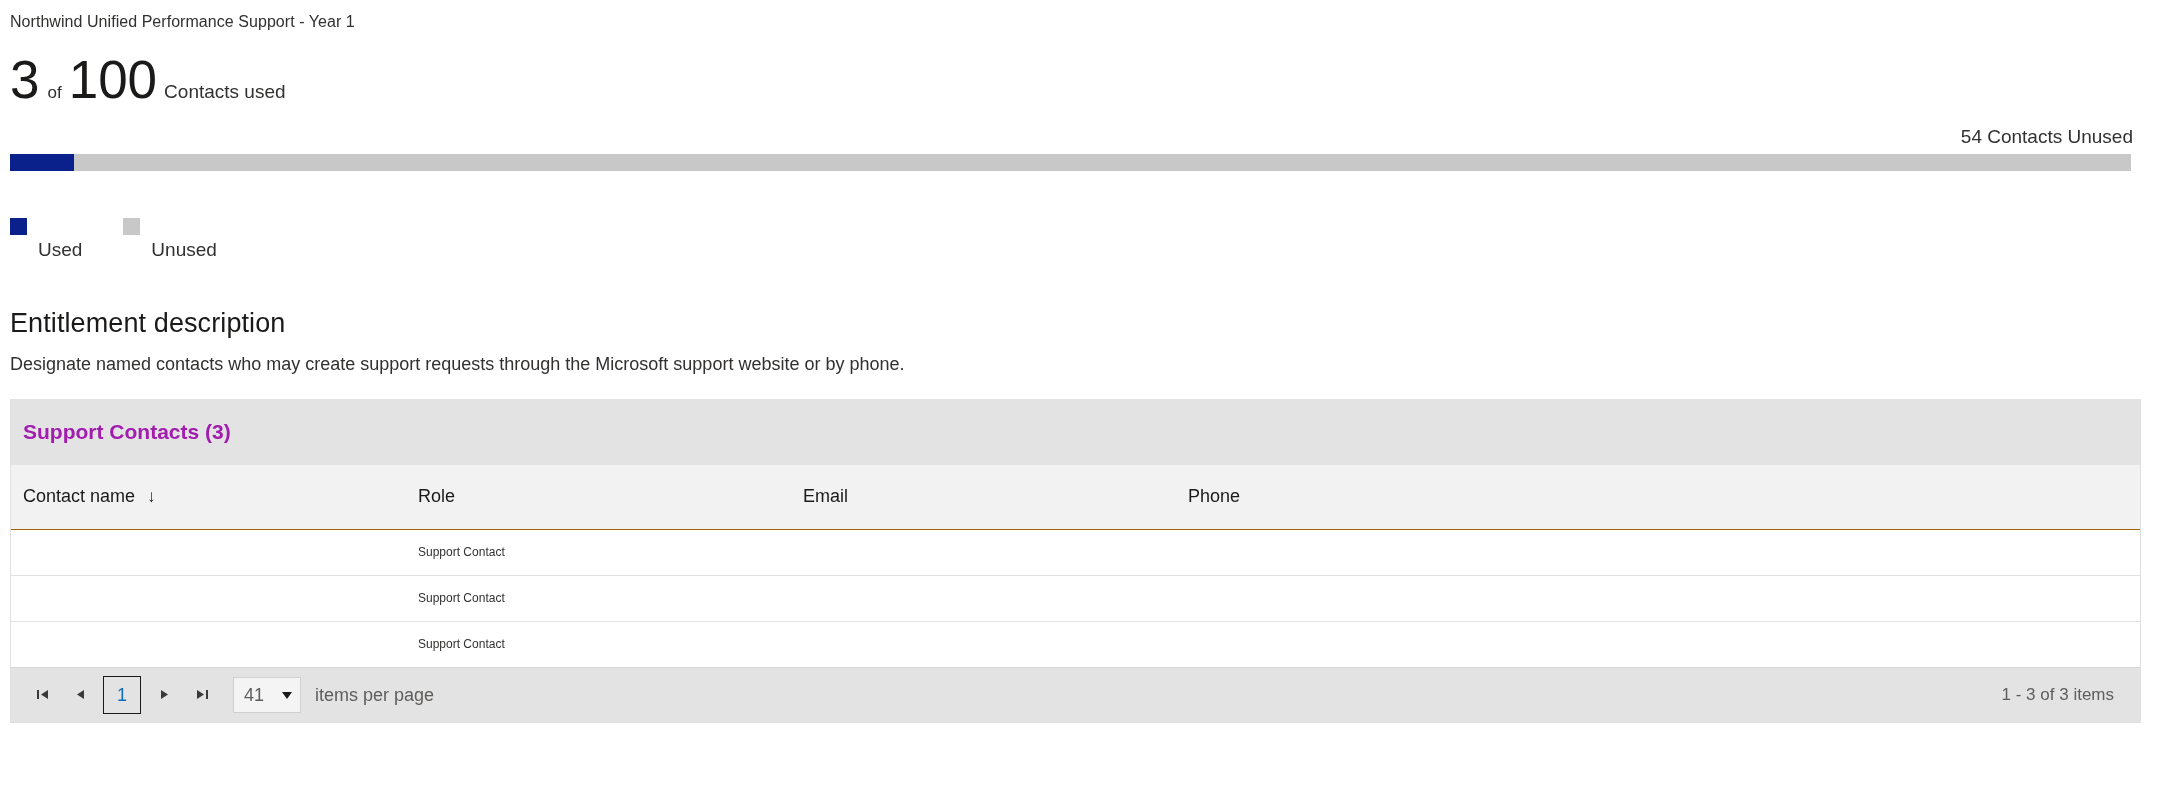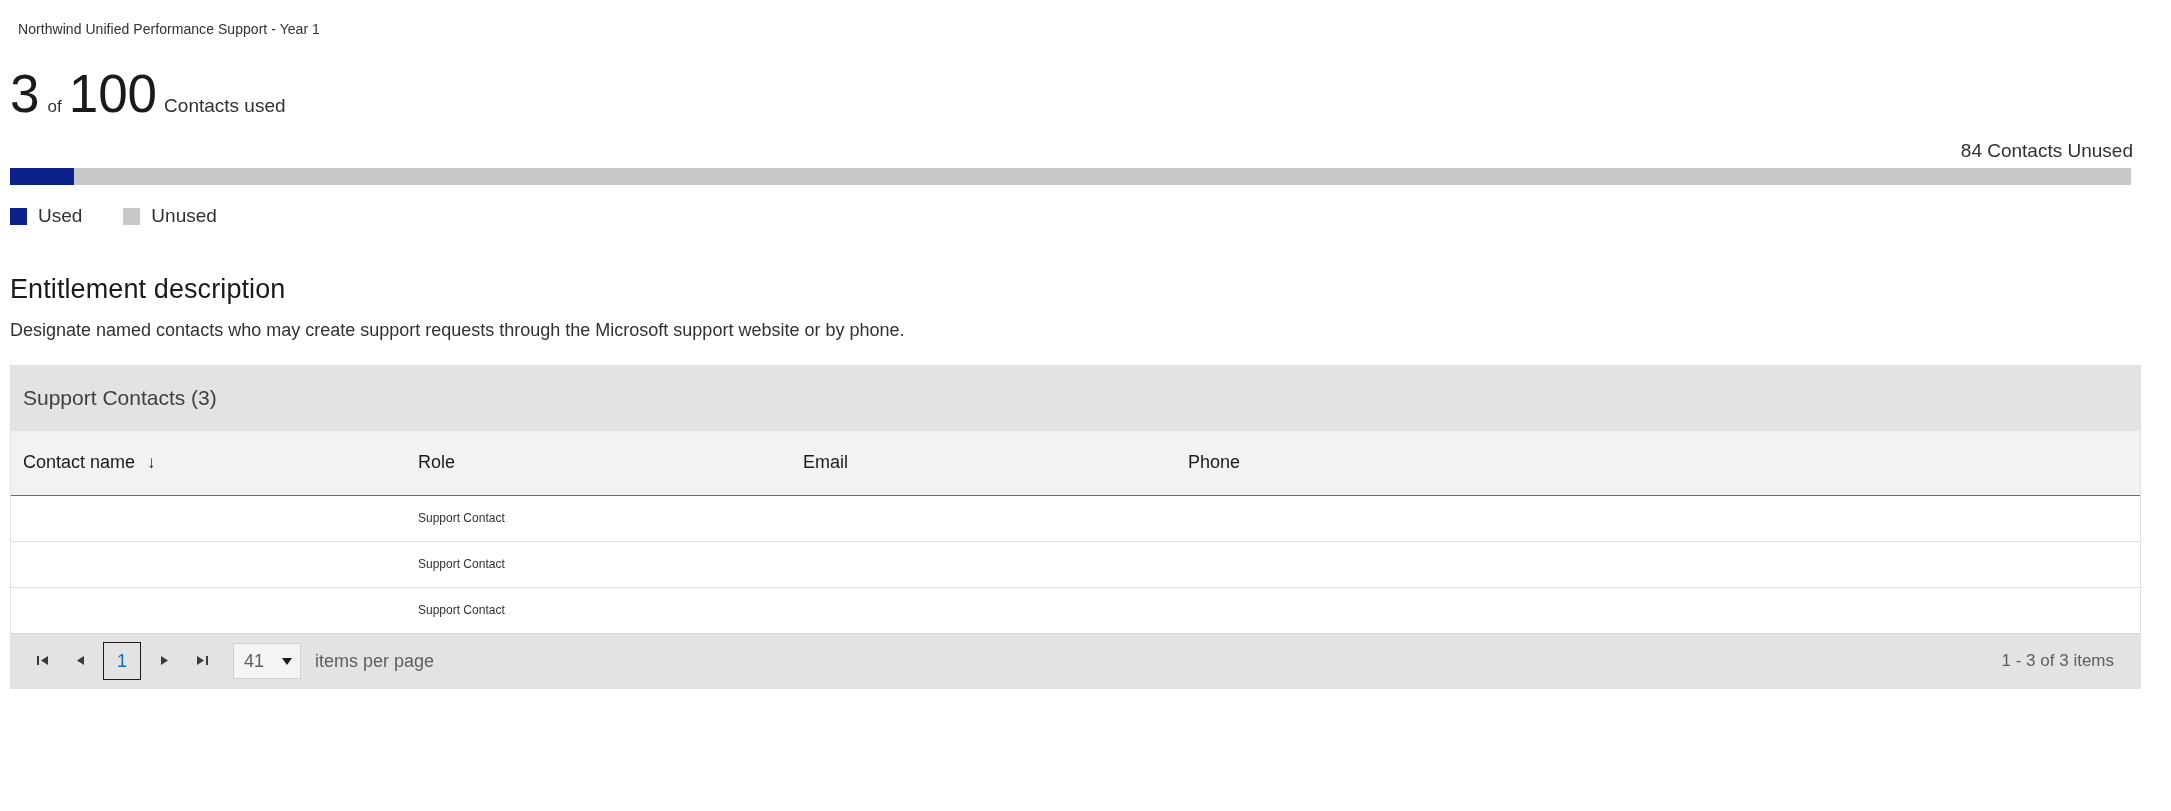--- a/index.html
+++ b/index.html
@@ -28,24 +28,24 @@
   .page-title {
     font-size: 30px;
     font-weight: 400;
     line-height: 1.1;
     color: #1b1a19;
     margin: 0;
     padding-top: 12px;
     letter-spacing: 0.1px;
   }
   .page-subtitle {
-    font-size: 14px;
-    font-weight: 400;
-    color: #323130;
-    margin: 8px;
+    font-size: 16px;
+    font-weight: 400;
+    color: #323130;
+    margin: 0;
     padding-top: 13px;
     letter-spacing: 0.05px;
   }
 
   
   .usage-line {
     display: flex;
     align-items: baseline;
     padding-top: 22px;
     white-space: nowrap;
@@ -116,20 +116,21 @@
     width: 17px;
     height: 17px;
     display: inline-block;
   }
   .legend-swatch.used { background: #0a218c; }
   .legend-swatch.unused { background: #c8c8c8; }
   .legend-text {
     font-size: 19px;
     color: #323130;
     padding-left: 11px;
+    margin-top: 48px;
   }
 
   
   .section-heading {
     font-size: 27px;
     font-weight: 400;
     color: #1b1a19;
     margin: 0;
     padding-top: 47px;
     letter-spacing: 0.1px;
@@ -152,22 +153,22 @@
   }
   .grid-titlebar {
     background: #e3e3e3;
     height: 66px;
     display: flex;
     align-items: center;
     padding-left: 12px;
   }
   .grid-title {
     font-size: 21px;
-    font-weight: 400;
-    color: #404040;
+    font-weight: 700;
+    color: #a21caf;
   }
   .grid-table {
     width: 100%;
     border-collapse: collapse;
     table-layout: fixed;
   }
   .grid-table thead th {
     background: #f2f2f2;
     height: 64px;
     text-align: left;
@@ -283,21 +284,21 @@
   <div class="page-subtitle">Northwind Unified Performance Support - Year 1</div>
 
   <div class="usage-line">
     <span class="usage-used">3</span>
     <span class="usage-of">of</span>
     <span class="usage-total">100</span>
     <span class="usage-caption">Contacts used</span>
   </div>
 
   <div class="unused-label-row">
-    <span class="unused-label">84 Contacts Unused</span>
+    <span class="unused-label">54 Contacts Unused</span>
   </div>
 
   <div class="progress-track">
     <div class="progress-fill" id="progress-fill" style="width: 3%;"></div>
   </div>
 
   <div class="legend">
     <div class="legend-item">
       <span class="legend-swatch used"></span>
       <span class="legend-text">Used</span>

